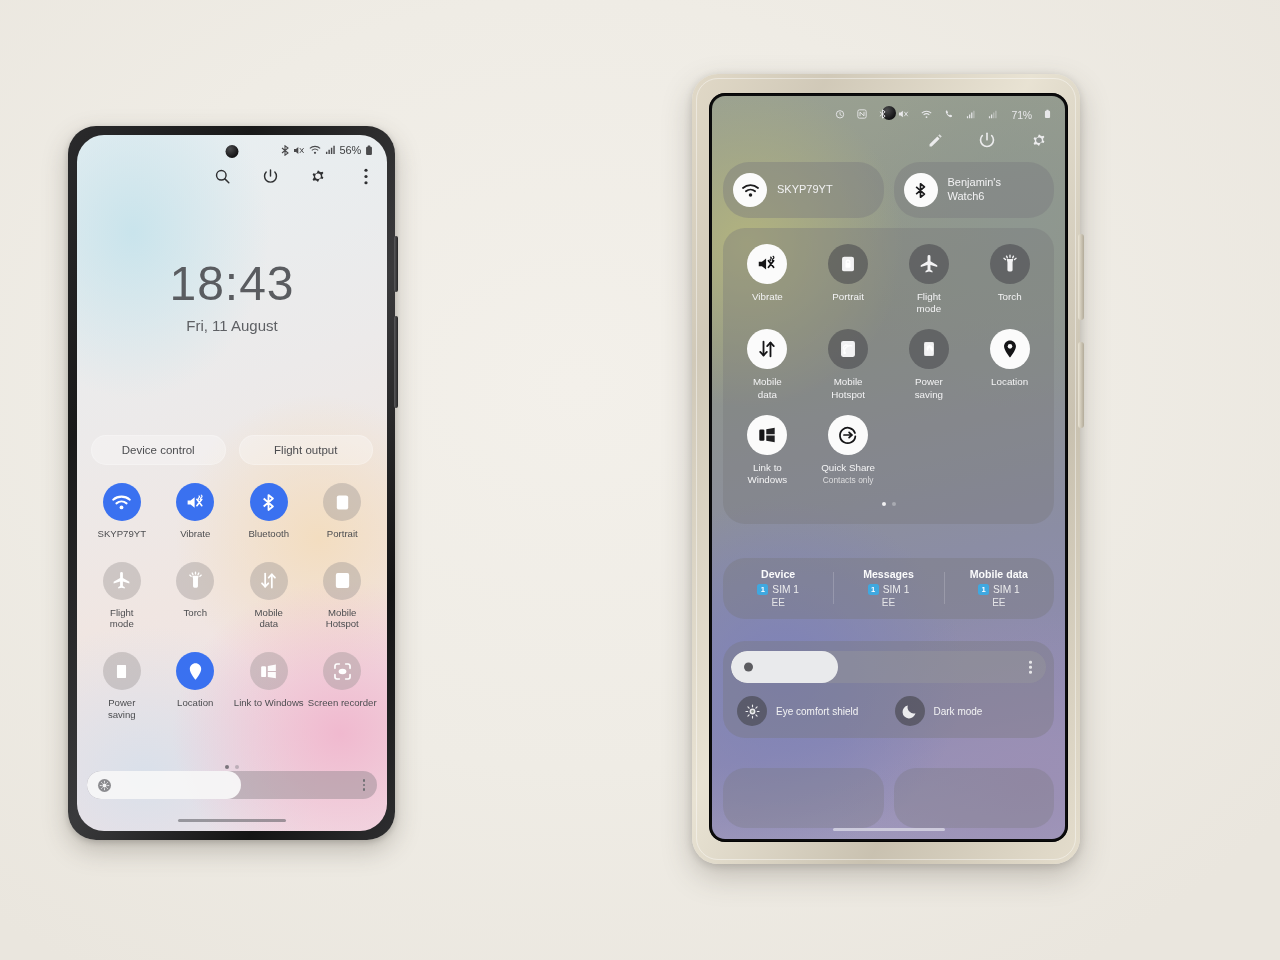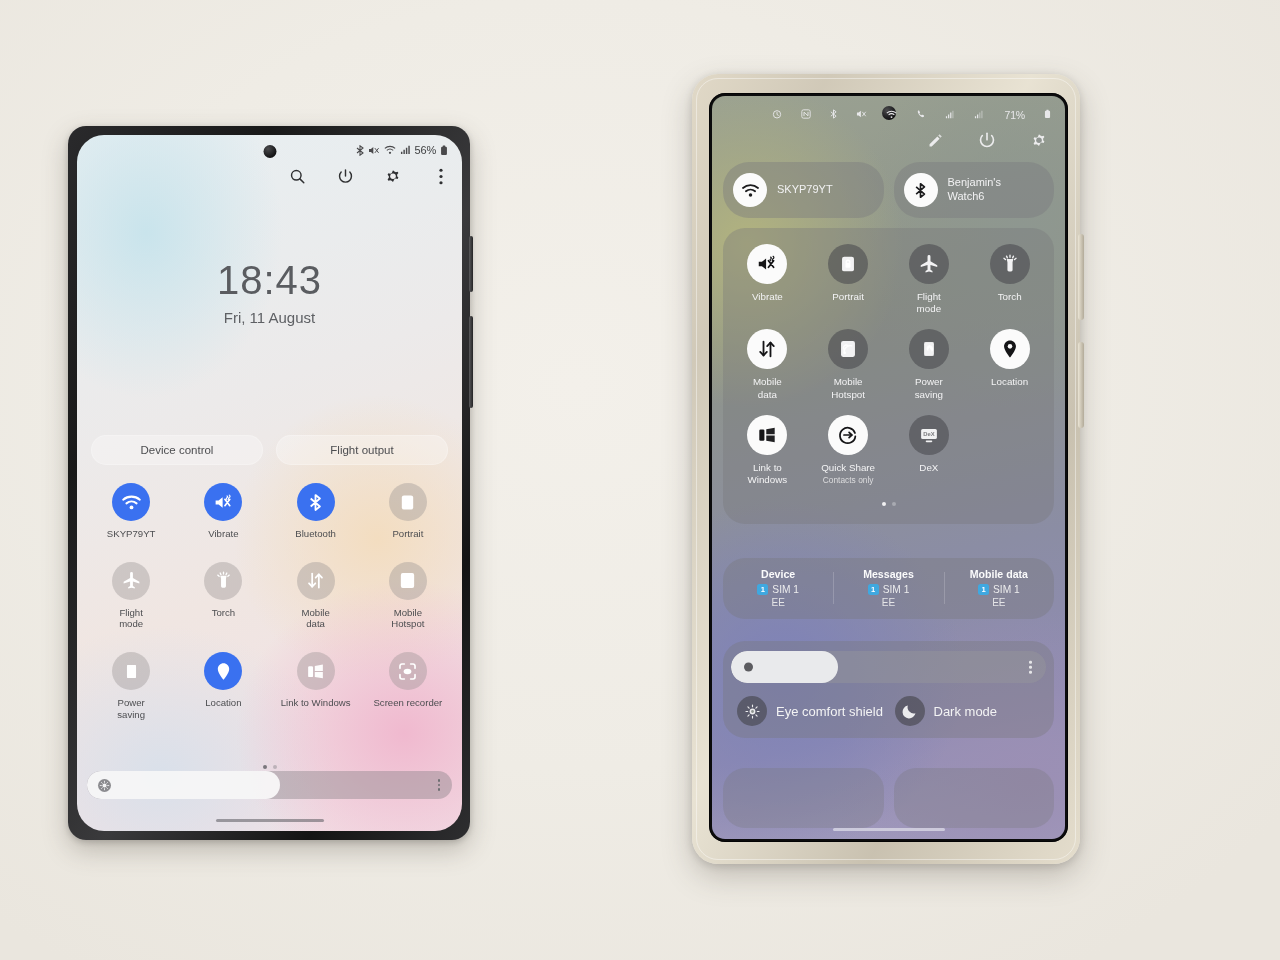--- a/index.html
+++ b/index.html
@@ -16,22 +16,22 @@
   .wall {
     position: absolute; inset: 0;
     background:
       radial-gradient(ellipse 900px 700px at 45% 40%, #f3f0ea 0%, #efece5 55%, #eae6de 100%);
   }
 
   
   #phone-left {
     position: absolute;
     left: 68px; top: 126px;
-    width: 402px; height: 714px;
-    border-radius: 18px;
+    width: 327px; height: 714px;
+    border-radius: 28px;
     background: linear-gradient(120deg,#2a2a2c 0%, #191919 25%, #3a3a3c 55%, #141414 80%, #2e2e30 100%);
     box-shadow: 0 10px 26px rgba(70,60,50,.28), 0 2px 6px rgba(0,0,0,.18);
     padding: 9px 8px 9px 9px;
   }
   #phone-left .screen {
     position: relative;
     width: 100%; height: 100%;
     border-radius: 27px;
     overflow: hidden;
     background:
@@ -66,21 +66,21 @@
   .l-header {
     position:absolute; top:30px; right:10px;
     display:flex; align-items:center; gap:26px;
   }
   .l-header .hicon { width:22px; height:22px; display:flex; align-items:center; justify-content:center; color:#2f3032; }
 
   .l-clock {
     position:absolute; top:125px; left:0; right:0;
     text-align:center; color:#57595c;
   }
-  .l-clock .time { font-size:40px; font-weight:300; letter-spacing:1px; line-height:1; color:#5a5c60; }
+  .l-clock .time { font-size:48px; font-weight:300; letter-spacing:1px; line-height:1; color:#5a5c60; }
   .l-clock .date { font-size:15px; margin-top:9px; color:#5e6064; font-weight:400; }
 
   .l-pills {
     position:absolute; top:300px; left:14px; right:14px;
     display:flex; gap:13px;
   }
   .l-pill {
     flex:1; height:30px; border-radius:16px;
     background: rgba(255,255,255,.30);
     border: .5px solid rgba(255,255,255,.22);
@@ -169,21 +169,21 @@
       radial-gradient(ellipse 230px 240px at 10% 20%, #b2b37f 0%, rgba(178,179,127,0) 68%),
       radial-gradient(ellipse 250px 260px at 88% 18%, #8e9790 0%, rgba(142,151,144,0) 70%),
       radial-gradient(ellipse 260px 250px at 20% 78%, #7e82b8 0%, rgba(126,130,184,0) 70%),
       radial-gradient(ellipse 280px 240px at 90% 92%, #9b8fb4 0%, rgba(155,143,180,0) 72%),
       linear-gradient(168deg, #9aa192 0%, #8f9589 30%, #8b8da4 62%, #8f8bb2 82%, #a59ec0 100%);
   }
   #phone-right .punch-hole { top:10px; width:14px; height:14px; }
 
   .r-status {
     position:absolute; top:13px; right:14px;
-    display:flex; align-items:flex-start; gap:19px;
+    display:flex; align-items:flex-start; gap:12px;
     color:#e8e8ea; font-size:10.5px;
   }
   .r-status .sbat { font-size:10.5px; margin-left:2px; letter-spacing:-.2px; }
 
   .r-header {
     position:absolute; top:34px; right:16px;
     display:flex; align-items:center; gap:32px;
   }
   .r-header .hicon { width:20px; height:20px; color:#ececed; display:flex; align-items:center; justify-content:center; }
 
@@ -253,21 +253,21 @@
     display:flex; flex-direction:column; gap:2.4px; }
   .r-slider .kebab i { width:2.6px; height:2.6px; border-radius:50%; background:#e6e6e8; display:block; }
 
   .r-modes { display:flex; margin-top:13px; }
   .r-mode { flex:1; display:flex; align-items:center; gap:9px; padding-left:6px; }
   .r-mode .ic {
     width:30px; height:30px; border-radius:50%;
     background: rgba(60,60,64,.55); color:#ececee;
     display:flex; align-items:center; justify-content:center; flex:0 0 auto;
   }
-  .r-mode .lbl { font-size:13px; color:#f3f3f4; }
+  .r-mode .lbl { font-size:10px; color:#f3f3f4; }
 
   #r-extra {
     position:absolute; left:11px; right:11px; top:672px; height:60px;
     display:flex; gap:10px;
   }
   #r-extra .half { flex:1; border-radius:22px; background:rgba(118,118,123,.30); }
 
   #phone-right .homebar {
     bottom:8px; width:112px; height:3.4px; background:rgba(225,225,235,.70);
   }
@@ -715,30 +715,20 @@
             <div class="r-tile on">
               <div class="circ">
                 <svg width="22" height="22" viewBox="0 0 24 24" fill="none" stroke="#151517" stroke-width="1.9" stroke-linecap="round">
                   <path d="M19.6 9.8A8.4 8.4 0 1 0 20 13.4"></path>
                   <path d="M7.6 12h8.2"></path>
                   <path d="M13.2 9.1L16.2 12l-3 2.9"></path>
                 </svg>
               </div>
               <div class="lbl">Quick Share</div>
               <div class="sub">Contacts only</div>
-            </div>
-            <div class="r-tile">
-              <div class="circ">
-                <svg width="22" height="22" viewBox="0 0 24 24">
-                  <rect x="3.4" y="5.4" width="17.2" height="11" rx="1.8" fill="#f2f2f3"></rect>
-                  <rect x="8.4" y="18" width="7.2" height="1.8" rx=".9" fill="#f2f2f3"></rect>
-                  <text x="12" y="13" font-size="6.4" font-family="Liberation Sans, sans-serif" font-weight="bold" text-anchor="middle" fill="#7a7a7e">DeX</text>
-                </svg>
-              </div>
-              <div class="lbl">DeX</div>
             </div>
           </div>
         <div class="r-dots">
           <div class="dot"></div>
           <div class="dot off"></div>
         </div>
       </div>
 
       <div class="r-panel" id="r-sim">
           <div class="sim-col">

